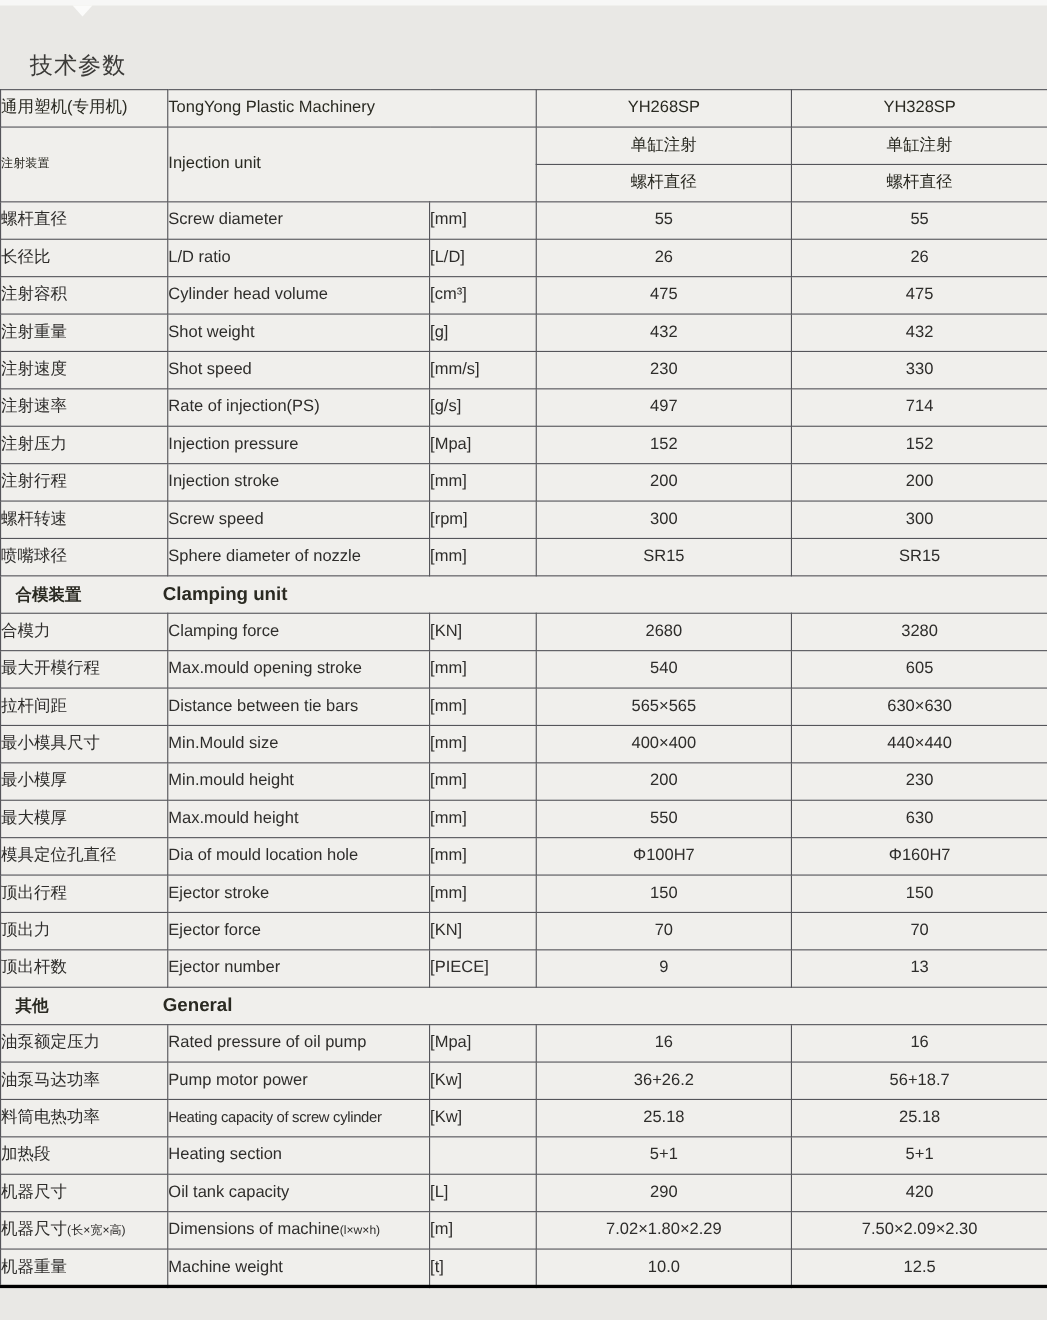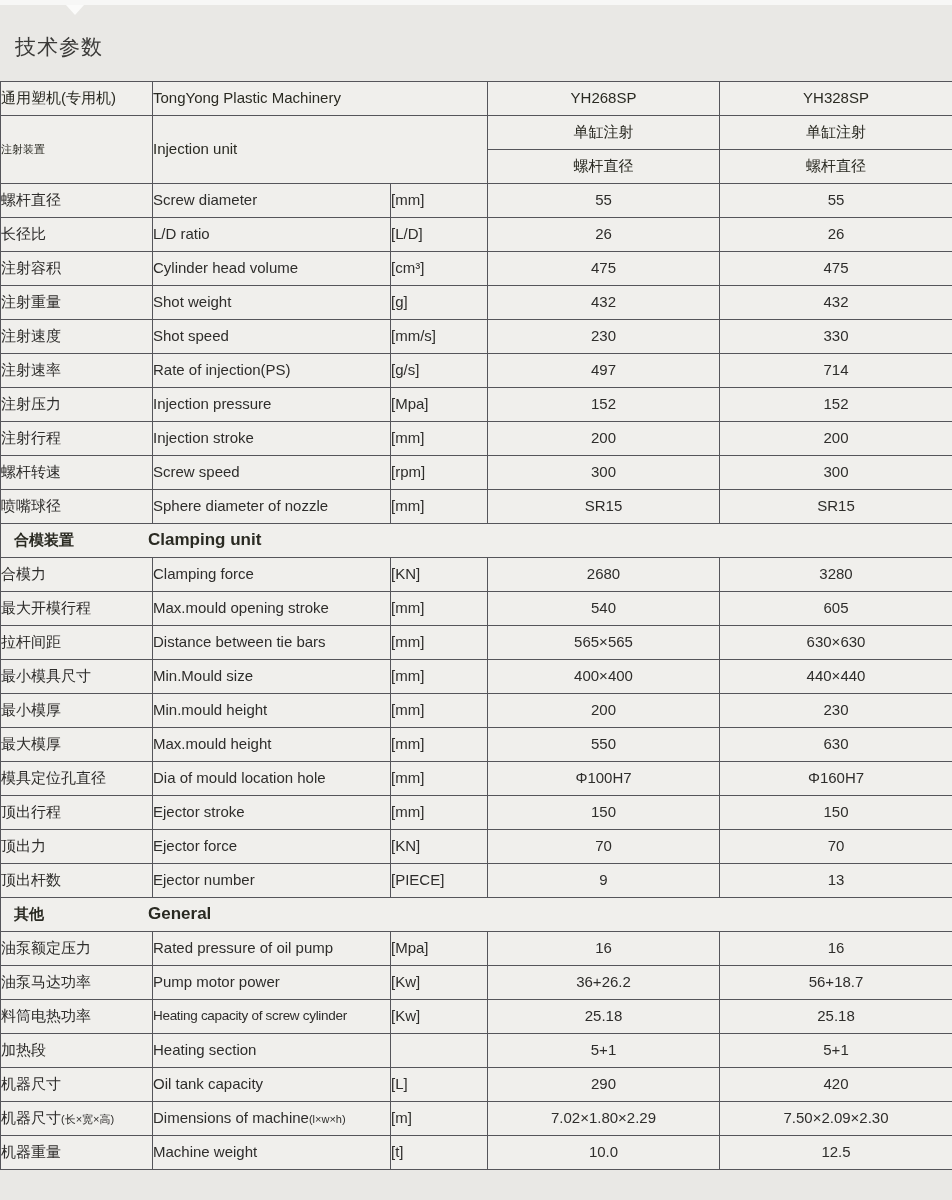--- a/index.html
+++ b/index.html
@@ -7,28 +7,28 @@
     width:952px;height:1200px;overflow:hidden;position:relative;
     background:#e9e8e5;
     font-family:"Liberation Sans","DejaVu Sans",sans-serif;
     color:#2e2d2b;
   }
   .topstrip{position:absolute;top:0;left:0;width:952px;height:5px;background:#f7f7f6;}
   .notch{position:absolute;top:5px;left:66px;width:0;height:0;
     border-left:9px solid transparent;border-right:9px solid transparent;
     border-top:10px solid #fbfbfa;}
   .page-title{
-    position:absolute;top:33px;left:15px;margin:0;
+    position:absolute;top:33px;left:15px;margin:12px;
     font-size:21px;font-weight:500;color:#3b3a38;letter-spacing:1px;
   }
   table.spec{
     position:absolute;top:81px;left:0;width:952px;
     border-collapse:collapse;table-layout:fixed;
     border-top:1px solid var(--line);
-    border-bottom:1px solid #000000;
+    border-bottom:3px solid #000000;
   }
   table.spec td{
     height:34px;box-sizing:border-box;
     border:1px solid var(--line);
     background:#f0efec;
     font-size:15px;line-height:1.1;
     padding:0;vertical-align:middle;
     overflow:hidden;white-space:nowrap;
   }
   td.c1{padding-left:13px;font-size:14.5px;}

